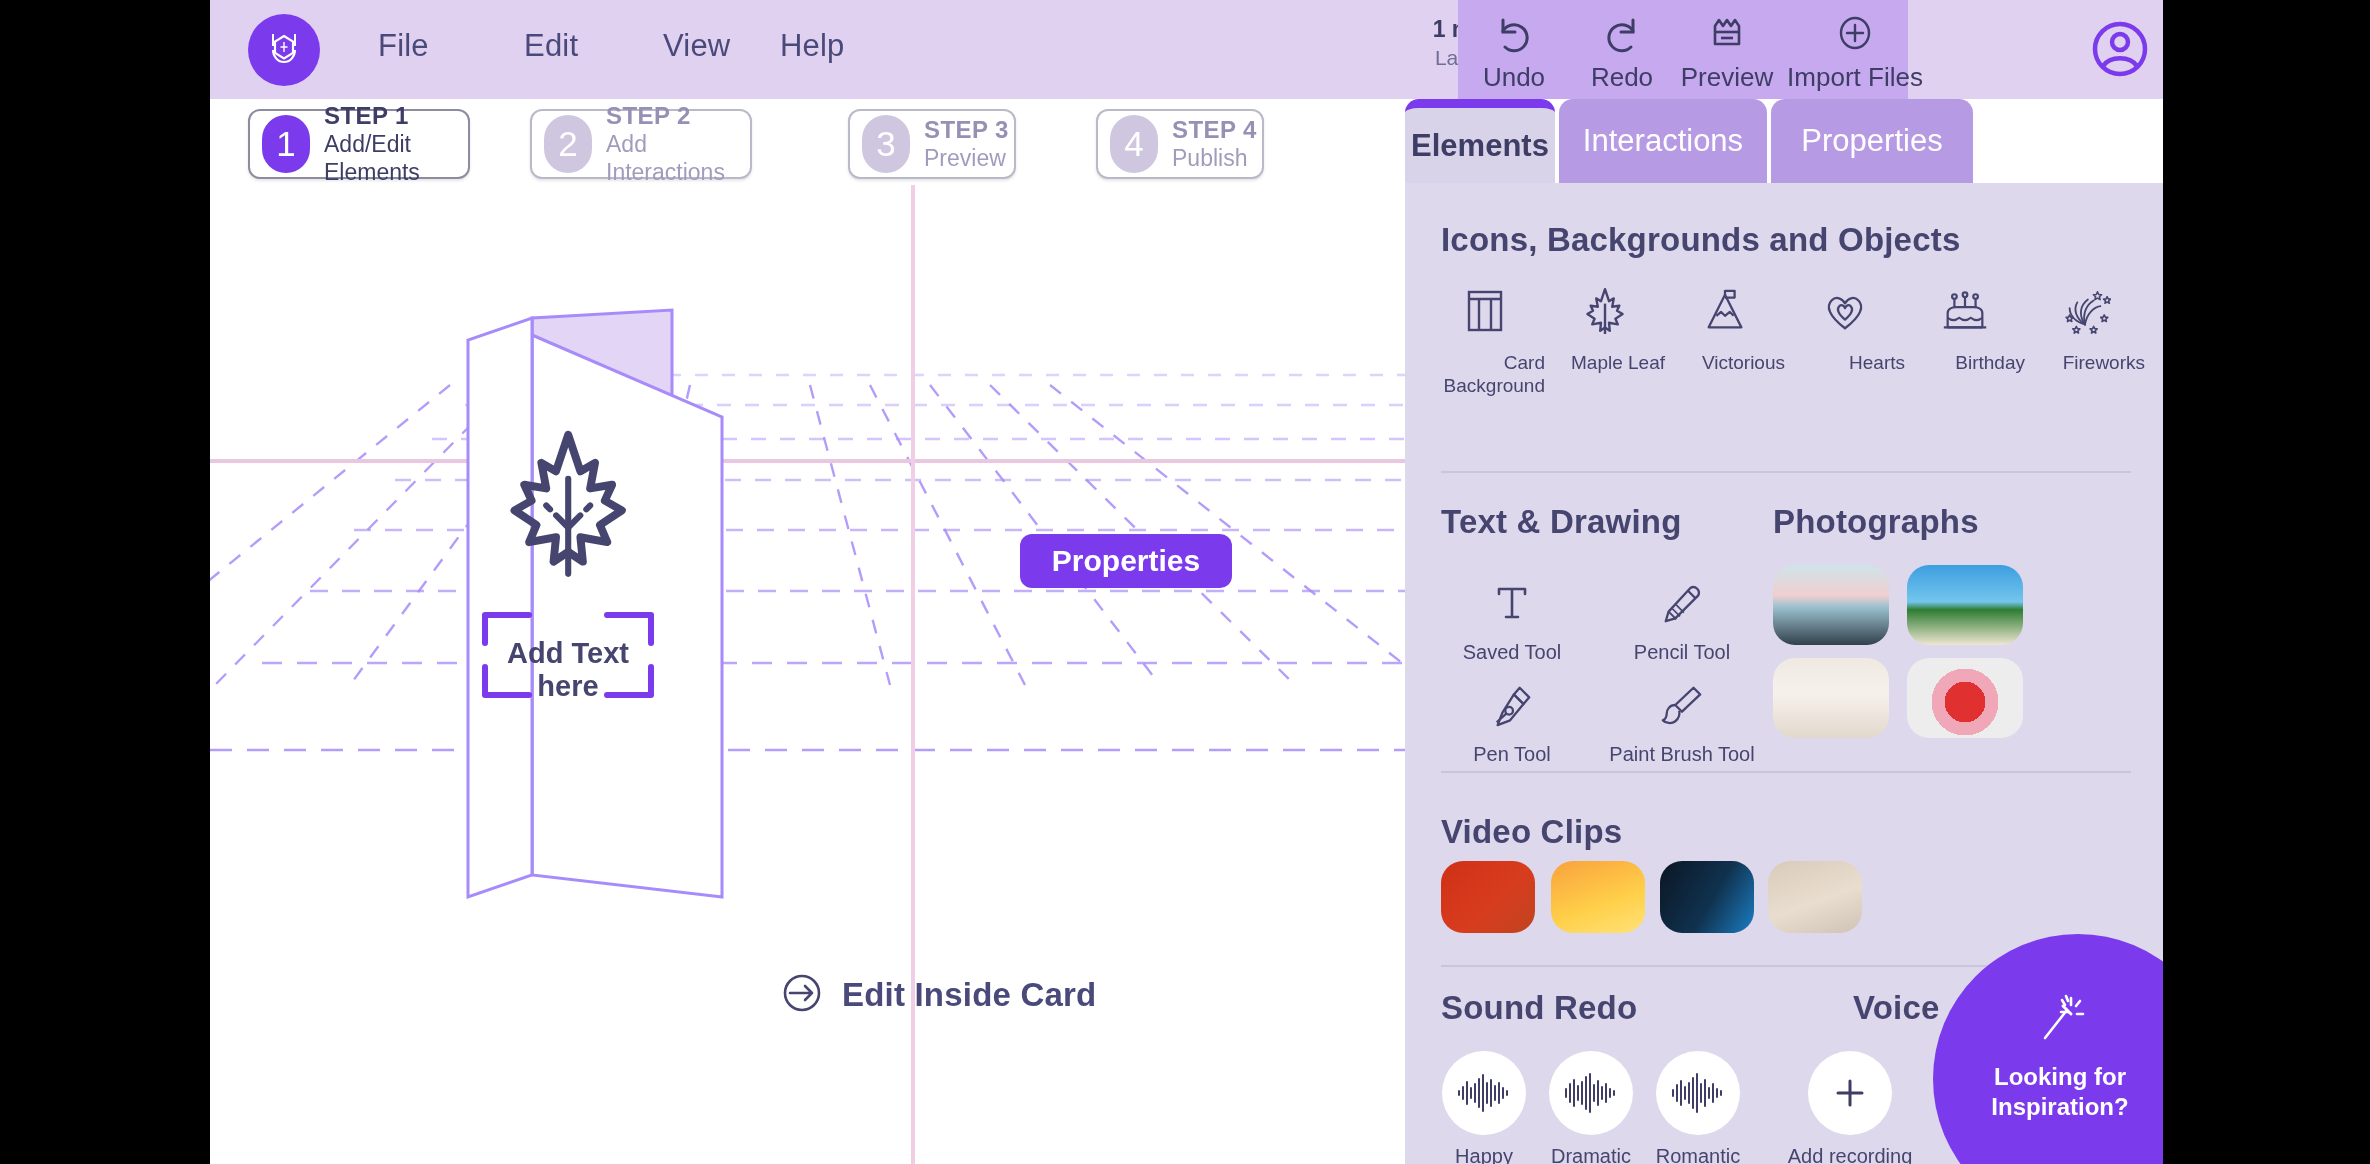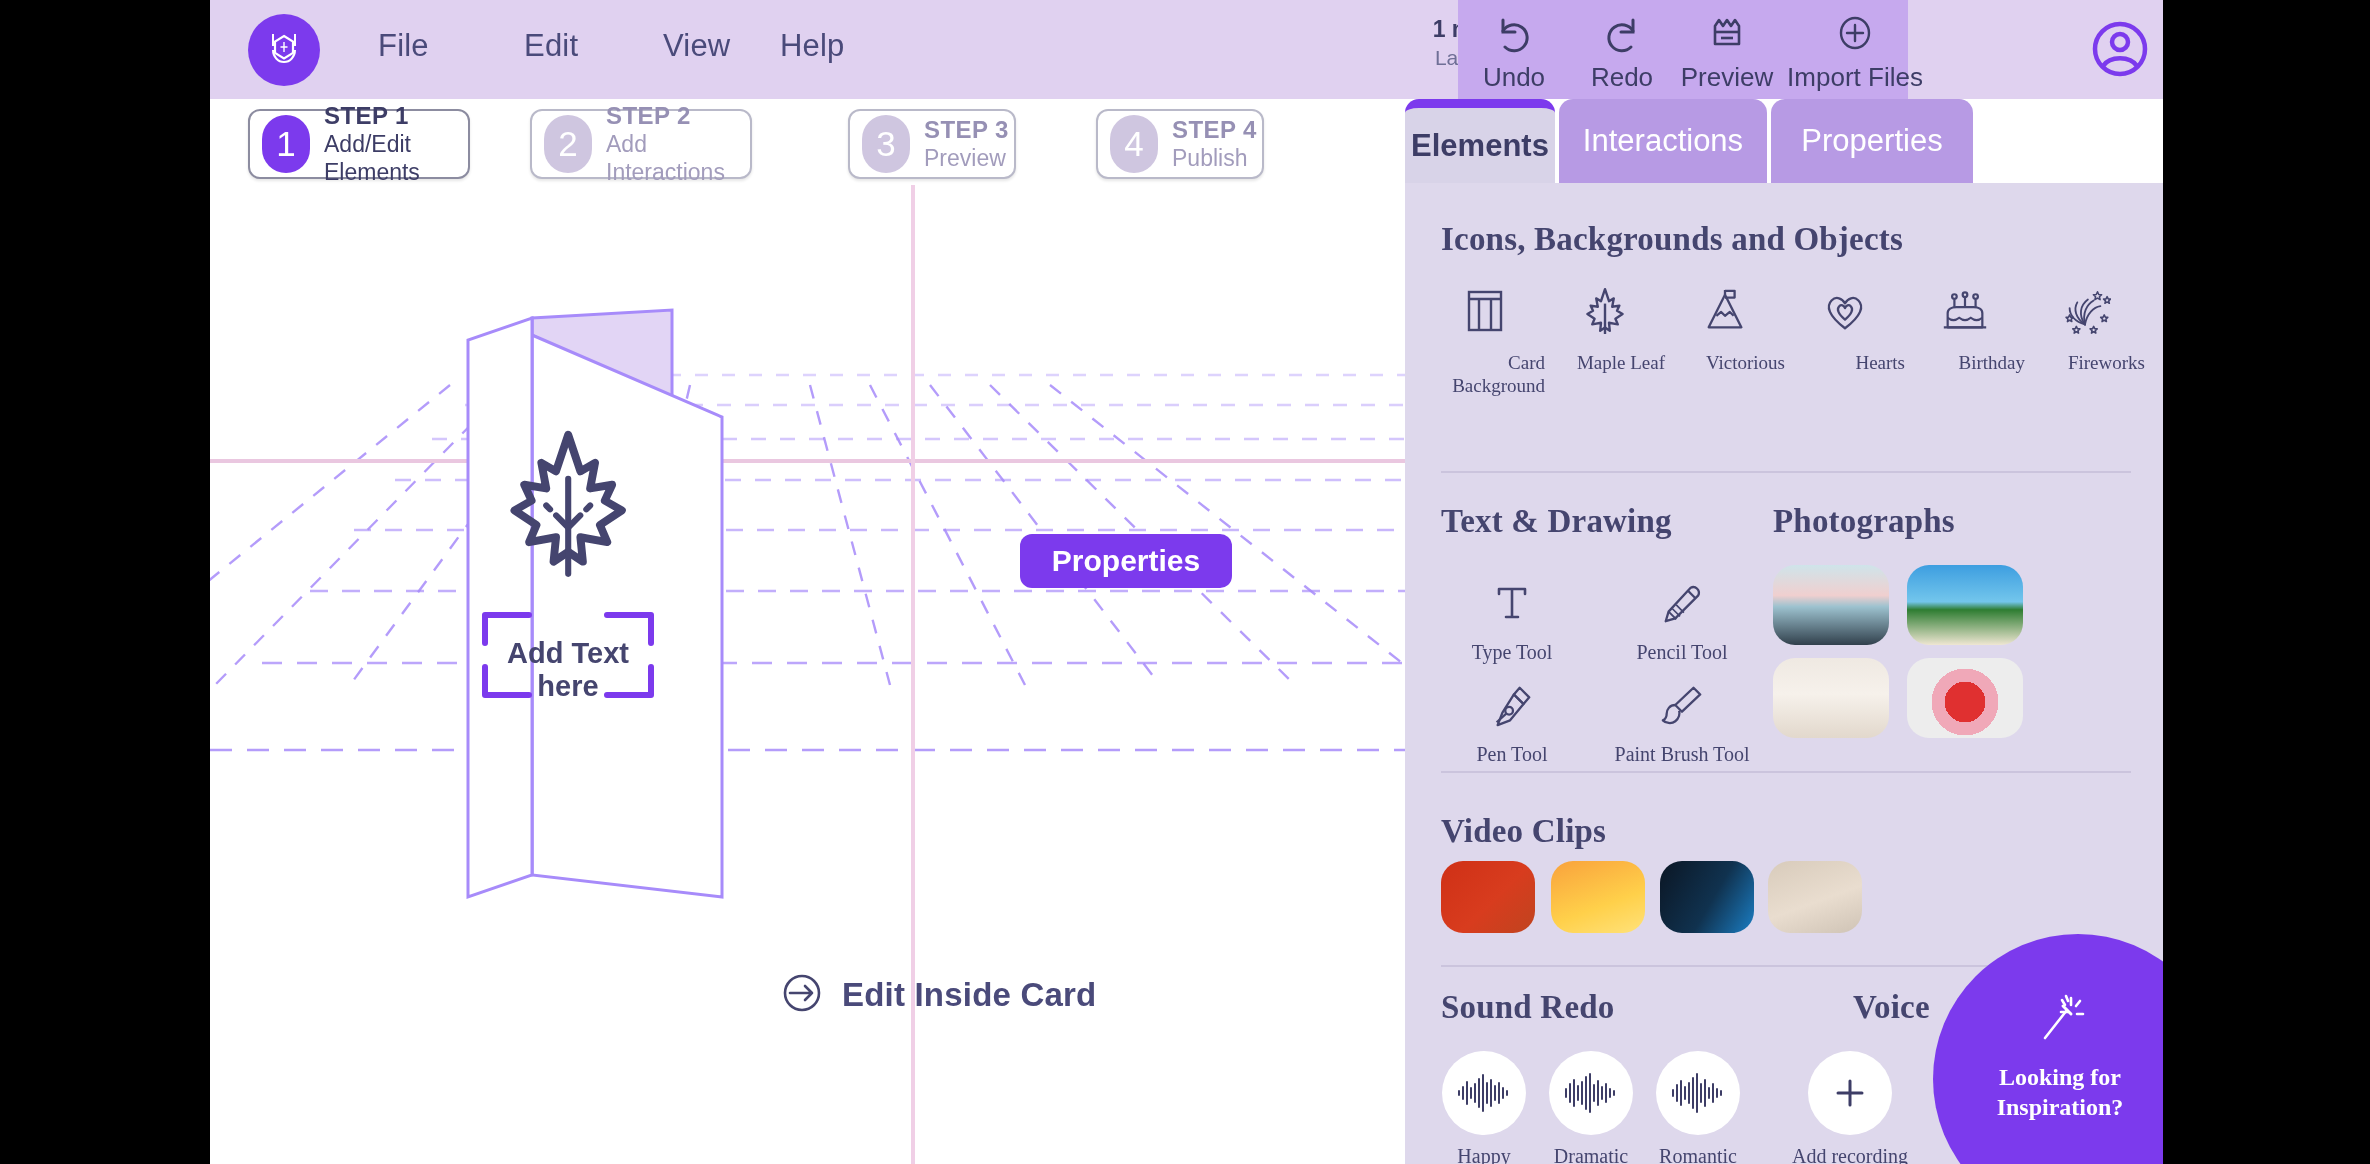--- a/index.html
+++ b/index.html
@@ -78,21 +78,21 @@
   .tab {
     position:absolute; top:0; height:84px; border-radius:14px 14px 0 0;
     display:flex; align-items:center; justify-content:center;
     font-size:31px; cursor:pointer;
   }
   .tab.active { background:#d8d3e8; color:#3d3d66; font-weight:bold; border-top:9px solid #7c3aed; }
   .tab.idle { background:#b79ae4; color:#fff; }
   .tab.tb1{ left:0; width:150px;} .tab.tb2{ left:154px; width:208px;} .tab.tb3{ left:366px; width:202px;}
 
   .panelbody {
-    position:absolute; left:0; top:84px; width:758px; height:981px; background:#ded8ec; overflow:hidden;font-family:Liberation Serif, serif;
+    position:absolute; left:0; top:84px; width:758px; height:981px; background:#ded8ec; overflow:hidden;
   }
   .sect-title { font-size:33px; font-weight:bold; color:#45456f; letter-spacing:.2px;}
   .divider { height:2px; background:#cbc4dd; }
 
   .iconrow { display:flex; }
   .iconcell { width:120px; text-align:right; }
   .iconcell .gl { height:60px; display:flex; align-items:center; justify-content:center;}
   .iconcell .cap { font-size:19px; color:#45456f; margin-top:10px; line-height:23px;}
 
   .tool2 { width:170px; text-align:center; }
@@ -383,21 +383,21 @@
 
       <div class="sect-title" style="position:absolute;left:36px;top:320px;">Text &amp; Drawing</div>
 
       <div style="position:absolute;left:22px;top:388px;display:flex;">
         <div class="tool2">
           <div class="gl">
             <svg width="44" height="48" viewBox="0 0 44 48" fill="none" stroke="#45456f" stroke-width="2.6" stroke-linecap="round">
               <path d="M9 10 h26 M9 10 v5 M35 10 v5 M22 10 v28 M16 38 h12"></path>
             </svg>
           </div>
-          <div class="cap">Type Tool</div>
+          <div class="cap">Saved Tool</div>
         </div>
         <div class="tool2">
           <div class="gl">
             <svg width="46" height="48" viewBox="0 0 48 48" fill="none" stroke="#45456f" stroke-width="2.4" stroke-linejoin="round">
               <path d="M33 8 a6 6 0 0 1 8 8 L17 40 L7 43 L10 33 Z"></path>
               <path d="M30 11 l8 8"></path>
               <path d="M10 33 l8 8" stroke-width="2"></path>
               <path d="M14 30 l8 8 M18 26 l8 8" stroke-width="1.7"></path>
             </svg>
           </div>

